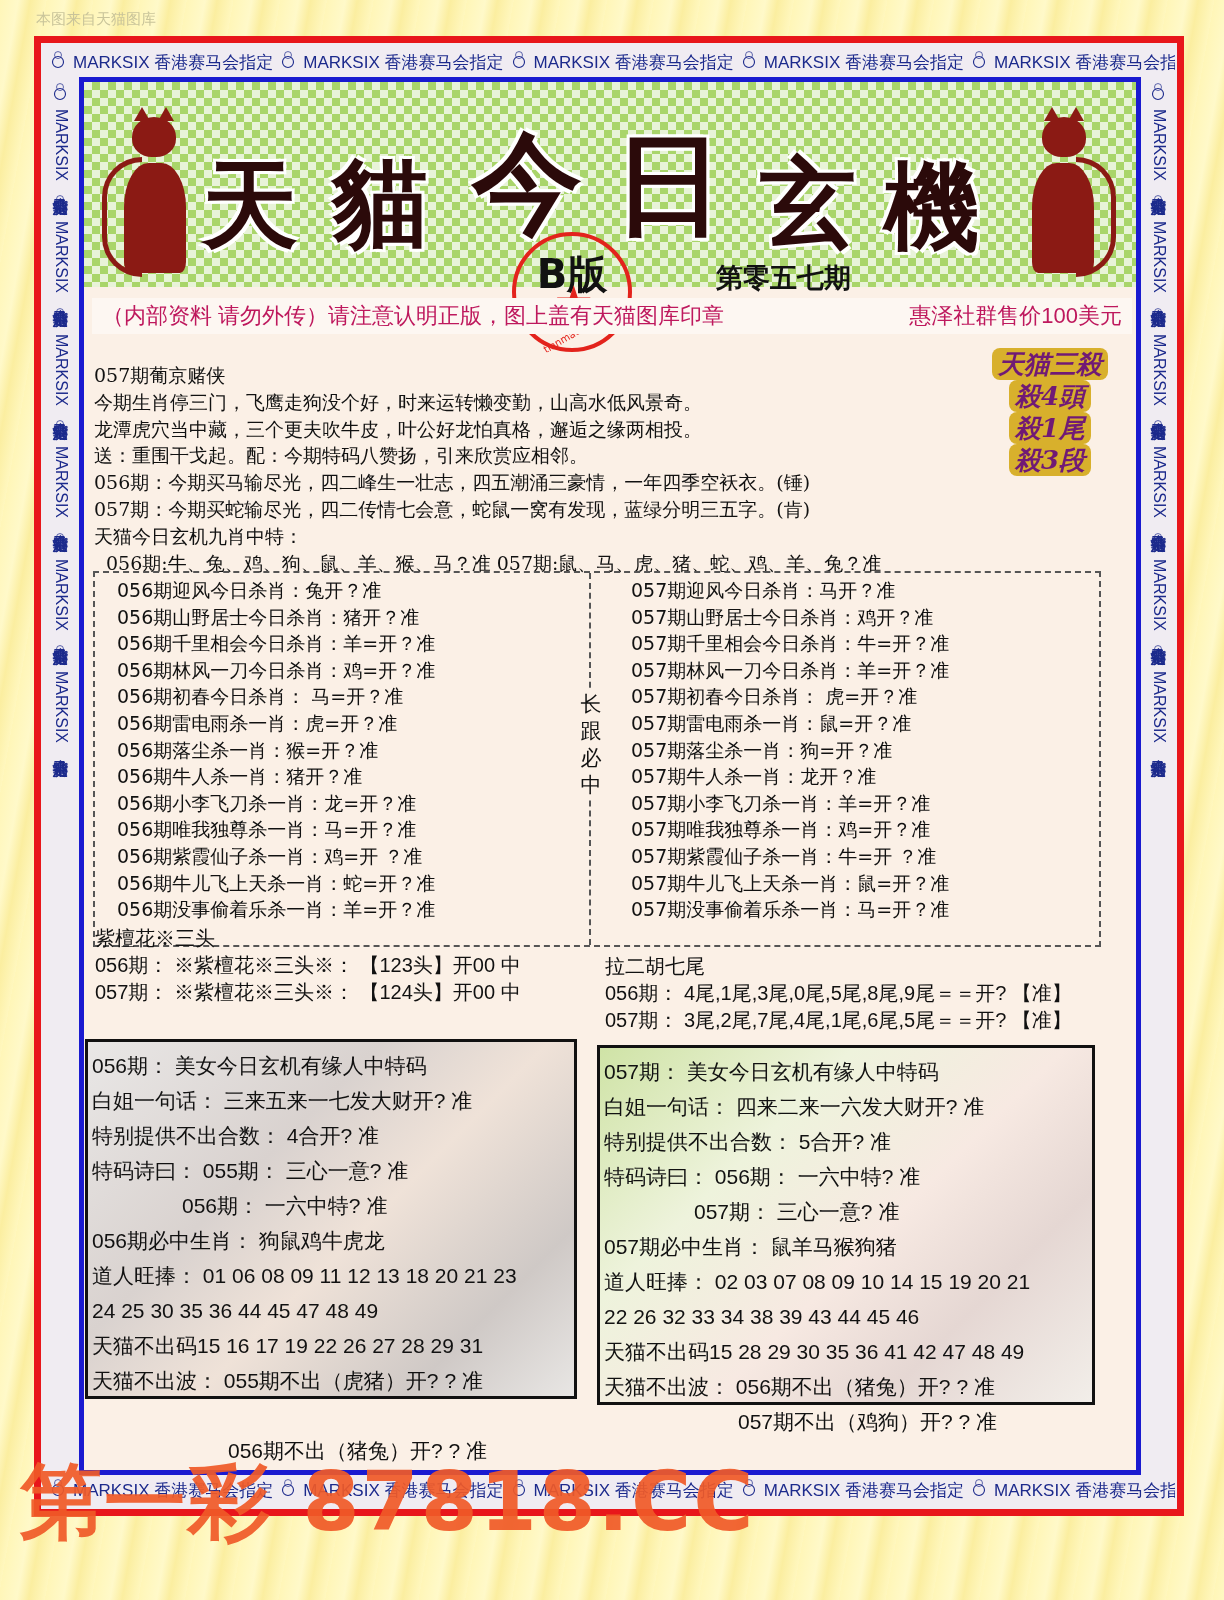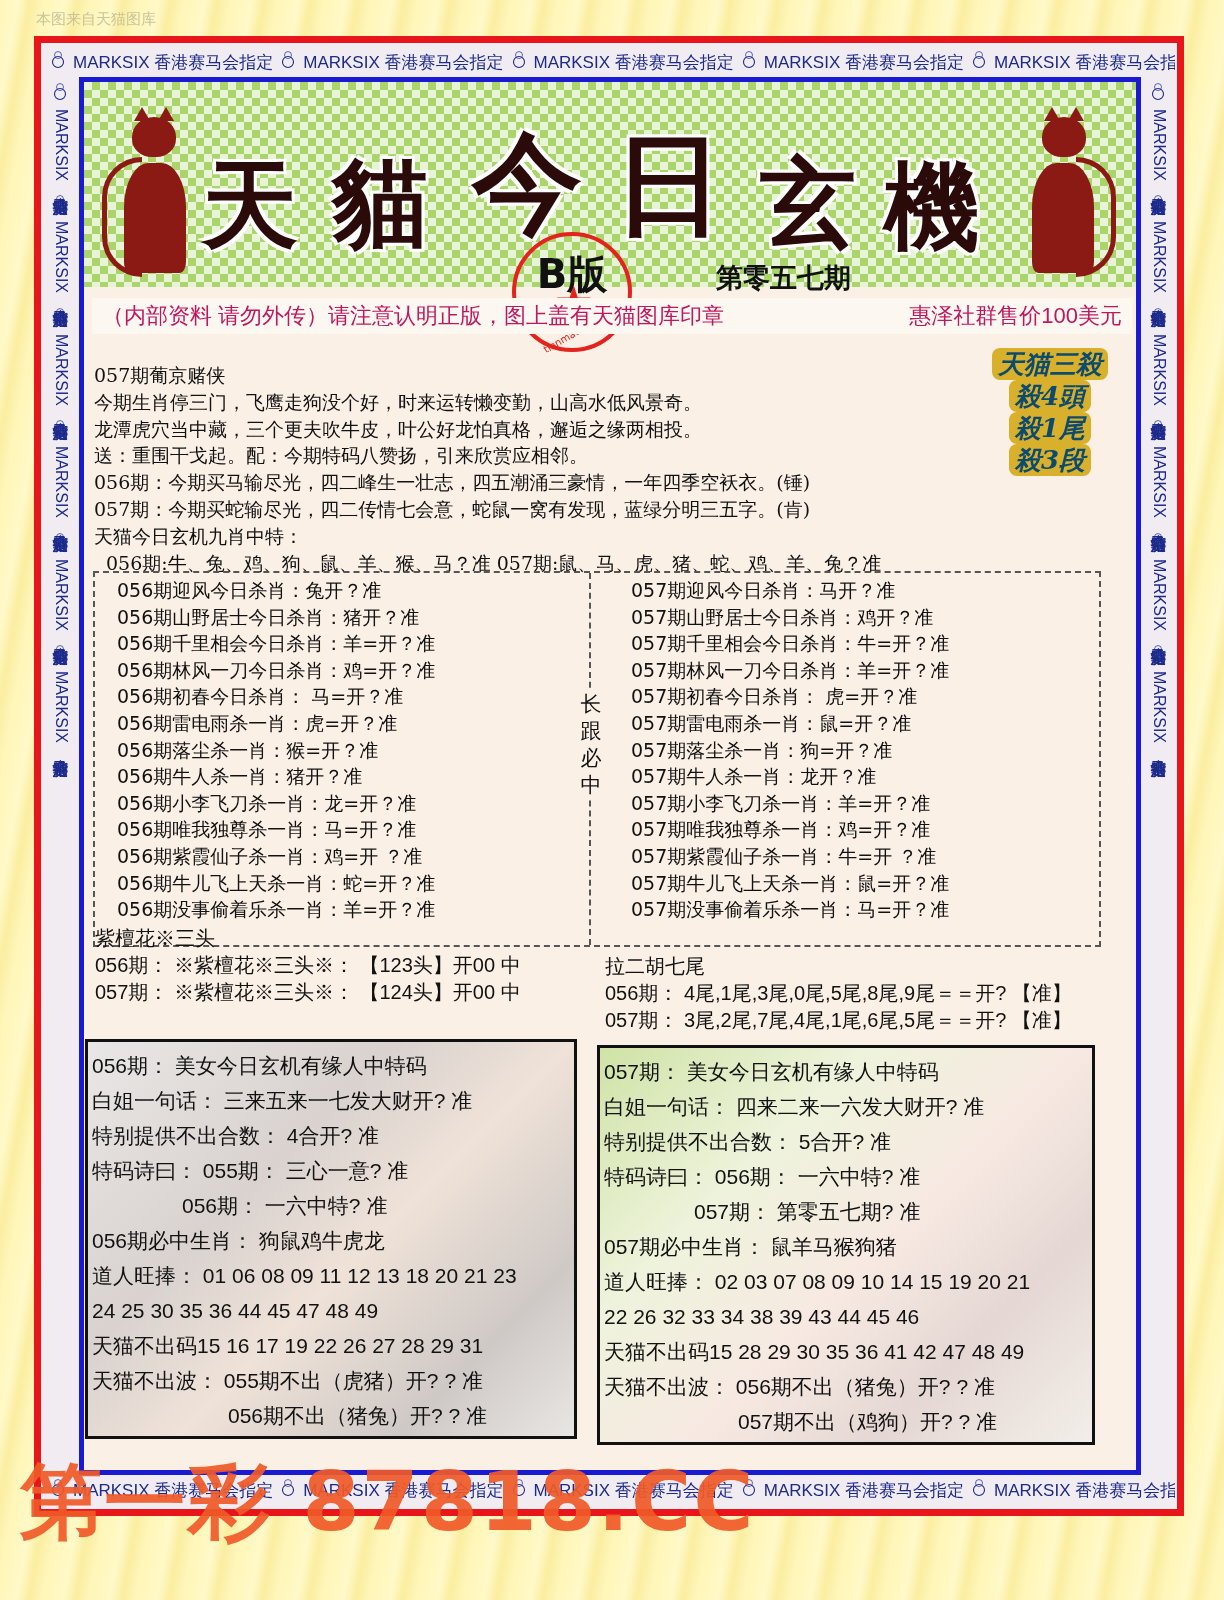--- a/index.html
+++ b/index.html
@@ -68,45 +68,45 @@
   .notice-bar {
     position: absolute; left: 8px; top: 216px; width: 1040px; height: 36px; background: #fdf7f2;
     display: flex; align-items: center; justify-content: space-between; padding: 0 10px;
     font-family: "Liberation Sans", sans-serif; font-size: 22px; color: #be185d;
   }
   .content { position: absolute; left: 0; top: 252px; width: 1052px; }
   .poem { position: absolute; left: 10px; top: 28px; font-family: "DejaVu Serif", serif; font-size: 19px; line-height: 26.8px; color: #111; }
   .poem .ninebox { padding-left: 12px; }
   .kill-badge {
     position: absolute; left: 886px; top: 14px; width: 160px; font-family: "DejaVu Serif", serif;
-    font-weight: bold; font-style: italic; font-size: 26px; line-height: 32px; text-align: center; color: #0c4a6e;
+    font-weight: bold; font-style: italic; font-size: 26px; line-height: 32px; text-align: center; color: #701a75;
   }
   .kill-badge span { display: inline-block; background: #d8b02c; padding: 0 6px; border-radius: 8px; }
   .kill-box {
     position: absolute; left: 52px; top: 290px; width: 1008px; height: 376px;
     border: 2px dashed #555;
   }
   .kill-col { position: absolute; top: 4px; font-family: "DejaVu Sans", sans-serif; font-size: 19px; line-height: 26.6px; color: #111; }
   .kill-col.left { left: 22px; }
   .kill-col.right { left: 536px; }
   .kill-divider { position: absolute; left: 494px; top: 0; height: 372px; border-left: 2px dashed #555; }
   .kill-vert { position: absolute; left: 478px; top: 118px; width: 36px; background: #fbf0e6; font-size: 21px; line-height: 27px; text-align: center; font-family: "DejaVu Sans", sans-serif; }
   .triples { position: absolute; top: 670px; font-family: "Liberation Sans", sans-serif; font-size: 20px; line-height: 27px; color: #111; }
   .triples.left { left: 54px; }
   .triples.right { left: 564px; }
   .photo-box {
-    position: absolute; top: 753px; height: 400px; border: 3px solid #111;
+    position: absolute; top: 753px; height: 360px; border: 3px solid #111;
     font-family: "Liberation Sans", sans-serif; font-size: 21px; line-height: 35px; color: #111; padding: 6px 4px;
   }
   .photo-box.left { left: 44px; width: 492px;
     background: linear-gradient(135deg, #e9e7e6 0%, #d9d2cf 35%, #efe2d8 55%, #cfc9c6 80%, #e8e6e4 100%); }
   .photo-box.right { left: 556px; width: 498px;
     background: linear-gradient(135deg, #cfe3a6 0%, #eef3dc 30%, #f7e9e2 55%, #e5d7d3 75%, #f2eee9 100%); }
   .photo-box .indent { padding-left: 90px; }
-  .photo-box .indent2 { padding-left: 136px; }
+  .photo-box .indent2 { padding-left: 136px; margin-top: 35px; }
   .photo-box .indent3 { padding-left: 134px; }
   .watermark-bottom {
     position: absolute; left: 20px; top: 1448px; font-family: "DejaVu Sans", sans-serif; font-weight: bold;
     font-size: 82px; color: #f05a28; letter-spacing: 2px; opacity: 0.92;
   }
 </style>
 </head>
 <body>
 
 <div class="watermark-top">本图来自天猫图库</div>
@@ -303,21 +303,21 @@
     <div>天猫不出码15  16  17  19  22  26  27  28  29  31</div>
     <div>天猫不出波：    055期不出（虎猪）开?  ?  准</div>
     <div class="indent2">056期不出（猪兔）开?  ?  准</div>
   </div>
 
   <div class="photo-box right" style="top:1002px;">
     <div>057期：  美女今日玄机有缘人中特码</div>
     <div>白姐一句话：  四来二来一六发大财开?  准</div>
     <div>特别提供不出合数：  5合开?  准</div>
     <div>特码诗曰：  056期：  一六中特?  准</div>
-    <div class="indent">057期：  第零五七期?  准</div>
+    <div class="indent">057期：  三心一意?  准</div>
     <div>057期必中生肖：  鼠羊马猴狗猪</div>
     <div style="white-space:nowrap;">道人旺捧：  02  03  07  08  09  10  14  15  19  20  21</div>
     <div>22  26  32  33  34  38  39  43  44  45  46</div>
     <div style="white-space:nowrap;">天猫不出码15  28  29  30  35  36  41  42  47  48  49</div>
     <div>天猫不出波：    056期不出（猪兔）开?  ?  准</div>
     <div class="indent3">057期不出（鸡狗）开?  ?  准</div>
   </div>
 
   <div class="strip bottom" id="strip-bottom">
       <span class="seg">

